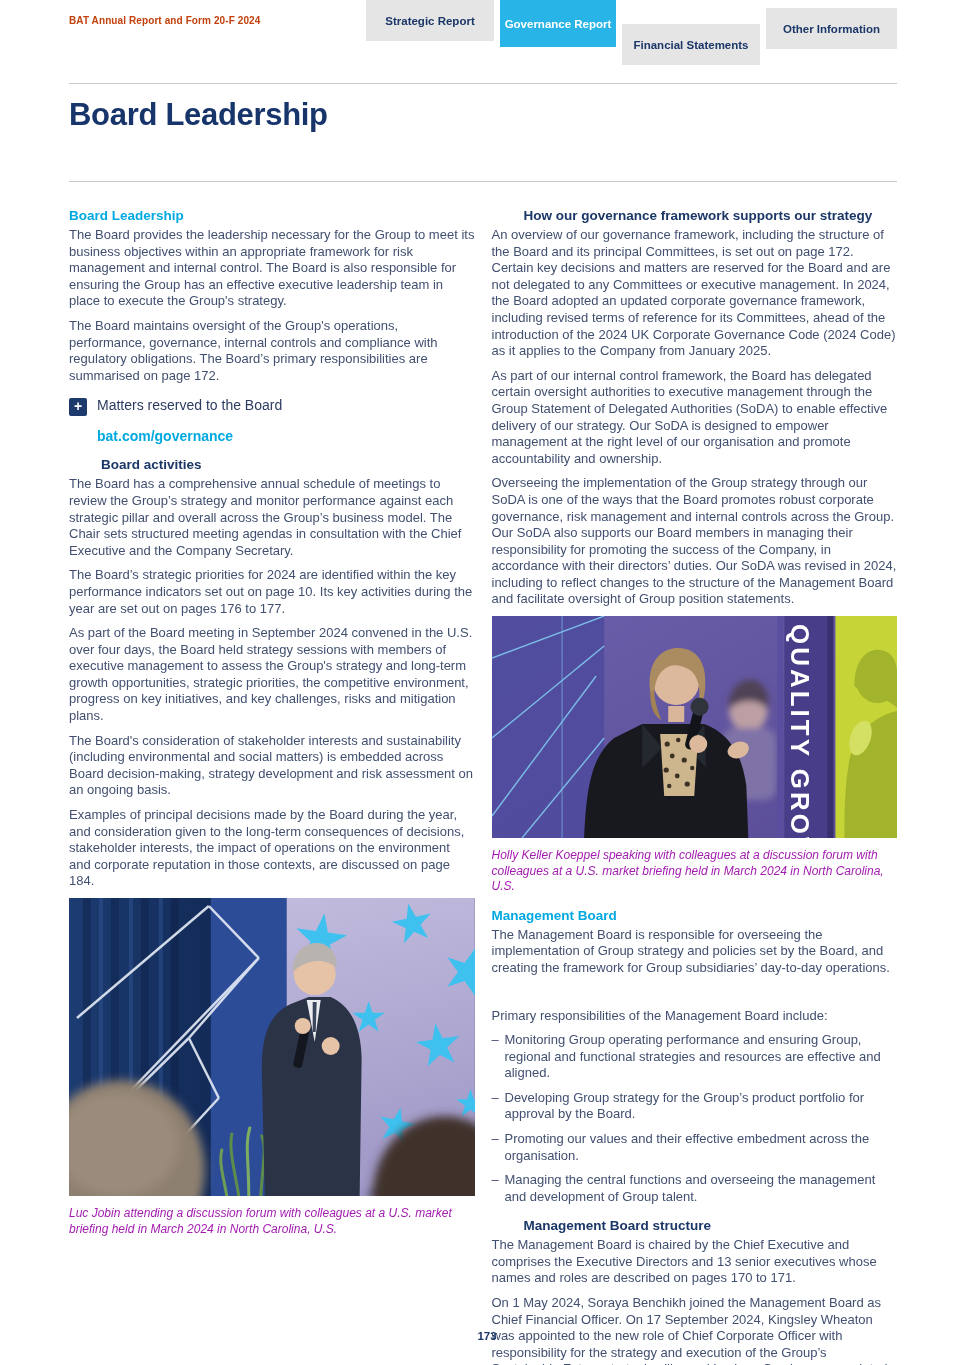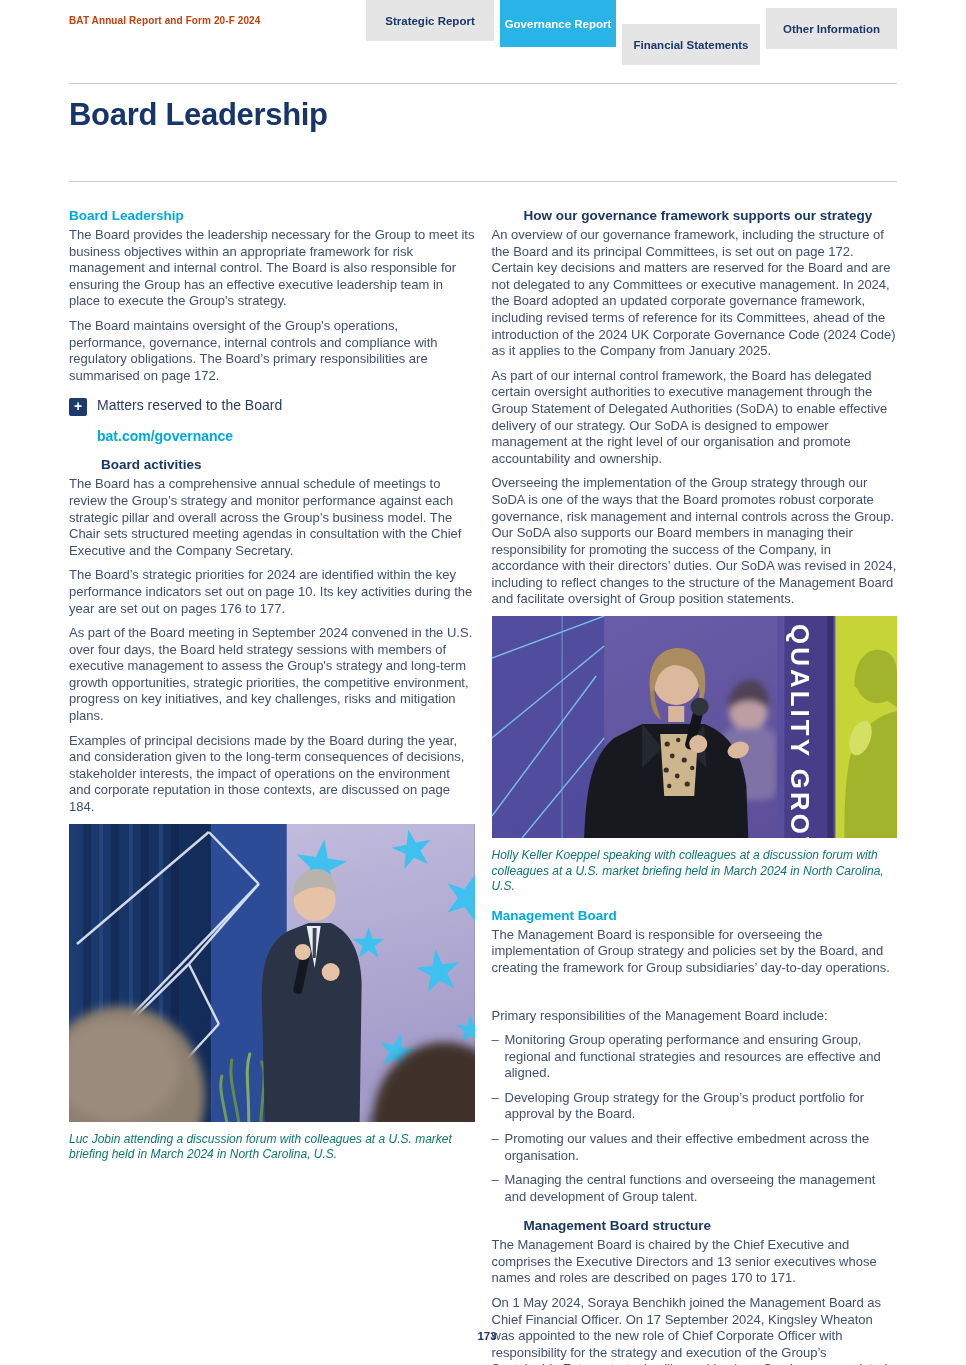--- a/index.html
+++ b/index.html
@@ -64,21 +64,21 @@
   }
   .callout-text { font-size: 14px; line-height: 15px; }
   .callout-label { color: #2c3c60; }
   .callout-link { color: #00a9e0; font-weight: 700; cursor: pointer; text-decoration: none; display: block; margin-top: 16px; }
 
   
   .photo { width: 100%; display: block; background: #8d87b8; overflow: hidden; }
   .photo svg { display: block; width: 100%; height: 100%; }
   .photo-left { height: 298px; margin-top: 5px; }
   .photo-right { height: 222px; margin-top: 8px; }
-  .caption { font-size: 12px; line-height: 15.5px; font-style: italic; color: #0f766e; margin: 10px 0 0 0; }
+  .caption { font-size: 12px; line-height: 15.5px; font-style: italic; color: #a21caf; margin: 10px 0 0 0; }
   .caption-right { margin-bottom: 2px; }
 
   
   .footer-page-number {
     position: absolute; bottom: 23px; left: 4px; width: 100%;
     text-align: center; font-size: 11.5px; font-weight: 700; color: #1b3767;
   }
 </style>
 </head>
 <body>
@@ -113,20 +113,21 @@
         <div class="callout-text">
           <span class="callout-label">Matters reserved to the Board</span>
           <a class="callout-link">bat.com/governance</a>
         </div>
       </div>
 
       <h3 class="section navy">Board activities</h3>
       <p class="body">The Board has a comprehensive annual schedule of meetings to review the Group’s strategy and monitor performance against each strategic pillar and overall across the Group’s business model. The Chair sets structured meeting agendas in consultation with the Chief Executive and the Company Secretary.</p>
       <p class="body">The Board’s strategic priorities for 2024 are identified within the key performance indicators set out on page 10. Its key activities during the year are set out on pages 176 to 177.</p>
       <p class="body">As part of the Board meeting in September 2024 convened in the U.S. over four days, the Board held strategy sessions with members of executive management to assess the Group's strategy and long-term growth opportunities, strategic priorities, the competitive environment, progress on key initiatives, and key challenges, risks and mitigation plans.</p>
+      <p class="body">The Board's consideration of stakeholder interests and sustainability (including environmental and social matters) is embedded across Board decision-making, strategy development and risk assessment on an ongoing basis.</p>
       <p class="body">Examples of principal decisions made by the Board during the year, and consideration given to the long-term consequences of decisions, stakeholder interests, the impact of operations on the environment and corporate reputation in those contexts, are discussed on page 184.</p>
 
       <div class="photo photo-left">
         <svg viewBox="0 0 406 298" preserveAspectRatio="none" aria-hidden="true">
           <defs>
             <linearGradient id="wallG" x1="0" y1="0" x2="0.3" y2="1">
               <stop offset="0" stop-color="#c6c0e0"></stop>
                 <stop offset="1" stop-color="#a29bc9"></stop>
             </linearGradient>
             <linearGradient id="curtG" x1="0" y1="0" x2="1" y2="0">

